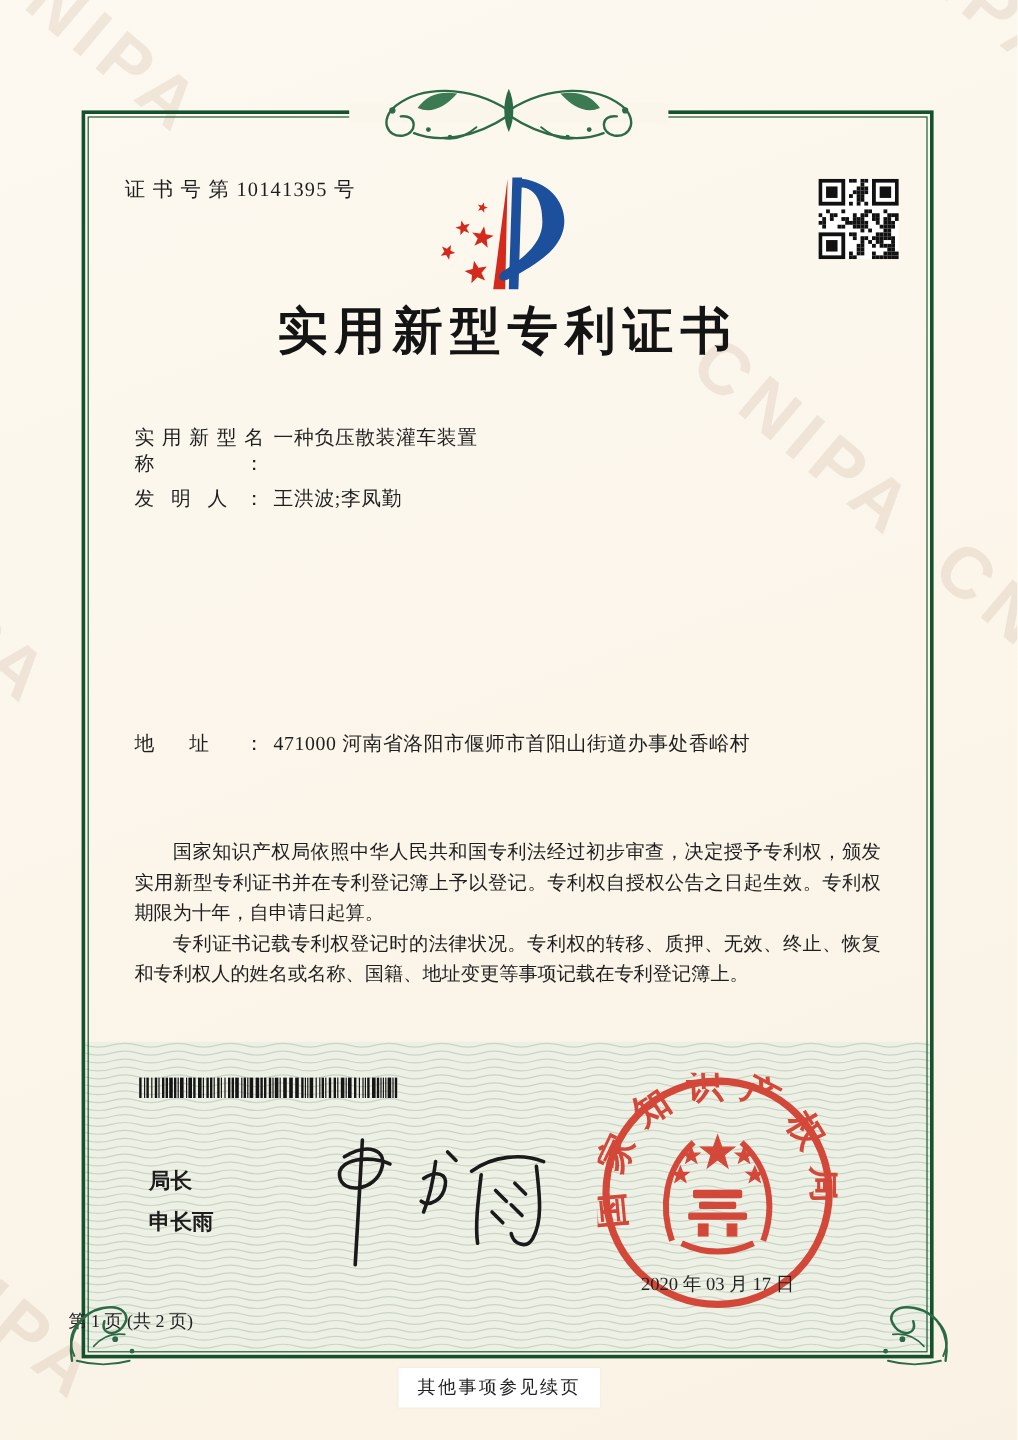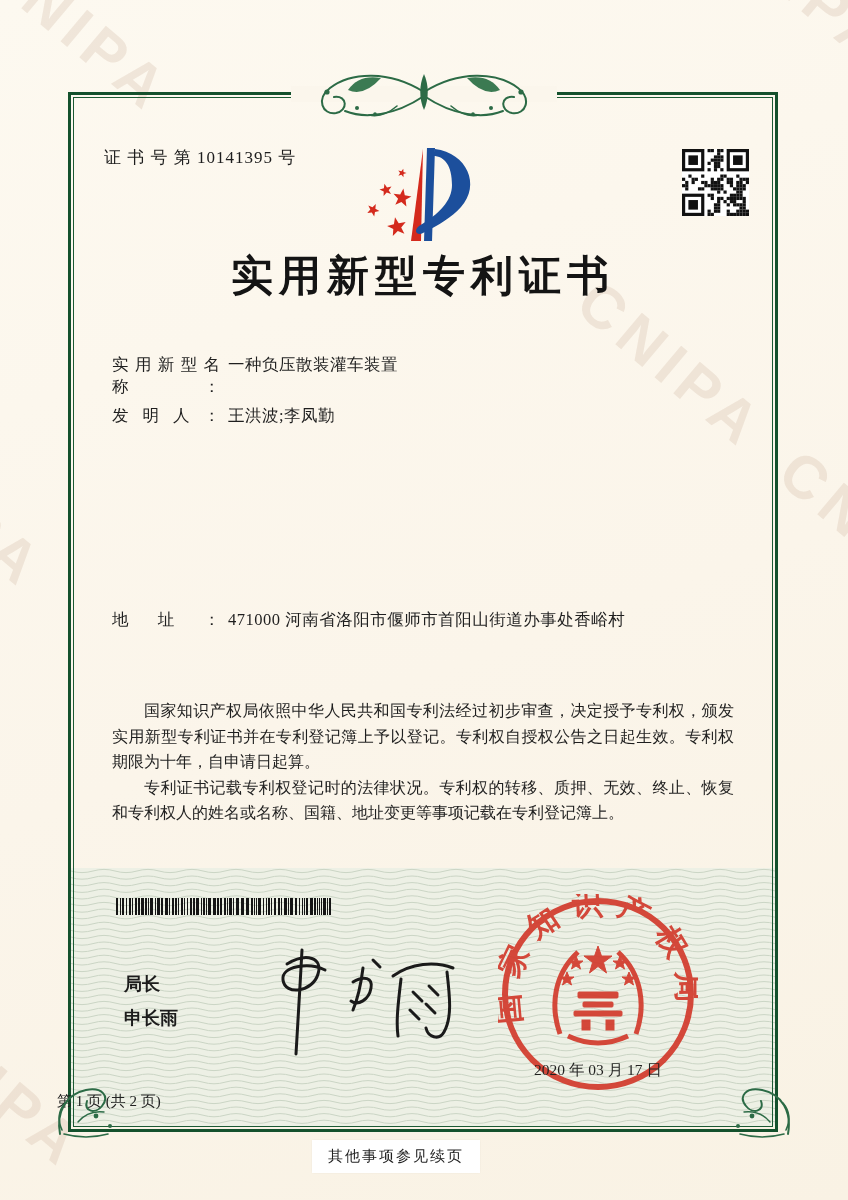--- a/index.html
+++ b/index.html
@@ -47,21 +47,21 @@
   .barcode{
     left:116px; top:898px; width:222px; height:17px; display:flex; align-items:stretch;
   }
   .barcode div{background:#151515;}
   .director-label{left:124px; top:972px; font-size:18px;
     font-family:"Liberation Sans","DejaVu Sans",sans-serif; font-weight:600; color:#1c1c1c;}
   .director-name{left:124px; top:1006px; font-size:18px;
     font-family:"Liberation Sans","DejaVu Sans",sans-serif; font-weight:600; color:#1c1c1c;}
   .page-num{left:57px; top:1092px; width:706px; text-align:left; font-size:15px; color:#222;}
   .continuation{
-    left:396px; top:1140px; transform:translateX(-50%);
+    left:416px; top:1140px; transform:translateX(-50%);
     background:#ffffff; padding:7px 16px; font-size:15px; letter-spacing:2px;
     color:#1f1f1f; box-shadow:0 0 2px rgba(0,0,0,0.05); white-space:nowrap;
   }
   svg{display:block;}
 </style>
 </head>
 <body>
 
 <div class="page">
 

